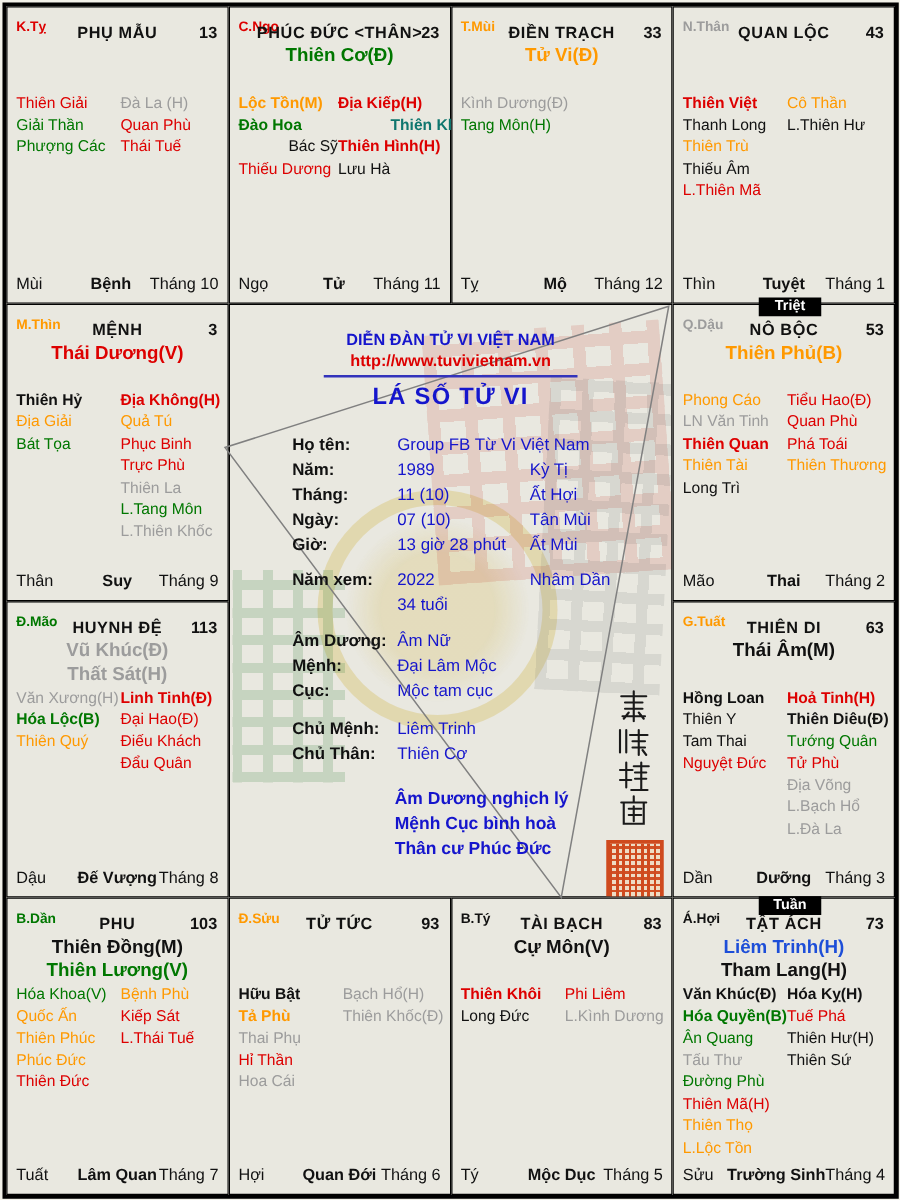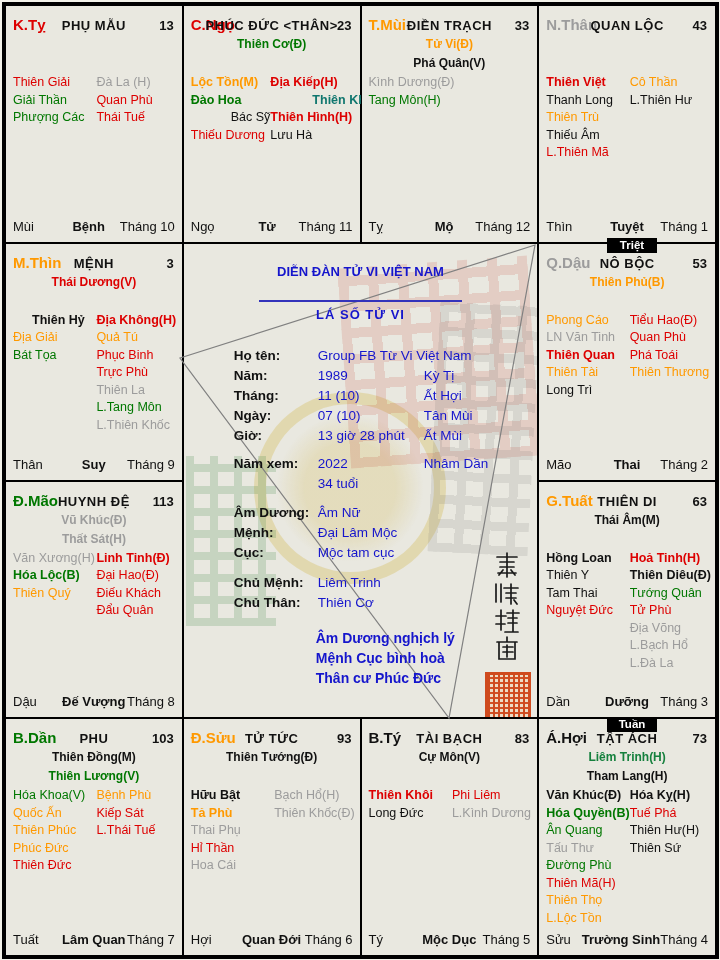--- a/index.html
+++ b/index.html
@@ -1,35 +1,35 @@
 <!DOCTYPE html>
 <html><head>
 <meta charset="utf-8">
 <style>
   html,body{margin:0;padding:0;}
   body{width:720px;height:960px;position:relative;background:#f2f1e9;
        font-family:"Liberation Sans",sans-serif;color:#111;overflow:hidden;}
   #board{position:absolute;left:2px;top:2px;width:711px;height:951px;
          border:3px solid #000;background:#e9e8e0;}
   .cell{position:absolute;width:25%;height:25%;border:1px solid #000;box-sizing:border-box;background:#e9e8e0;}
-  .corner{position:absolute;left:7px;top:10px;font-size:15px;font-weight:bold;}
+  .corner{position:absolute;left:7px;top:10px;font-size:11px;font-weight:bold;}
   .pname{position:absolute;left:0;right:0;top:12px;text-align:center;font-size:13px;font-weight:bold;letter-spacing:.5px;white-space:nowrap;}
   .pnum{position:absolute;right:8px;top:12px;font-size:13px;font-weight:bold;}
-  .mains{position:absolute;left:0;right:0;top:29px;text-align:center;font-size:12px;font-weight:bold;line-height:19px;white-space:nowrap;}
+  .mains{position:absolute;left:0;right:0;top:29px;text-align:center;font-size:15px;font-weight:bold;line-height:19px;white-space:nowrap;}
   .stars{position:absolute;left:7px;right:2px;top:68px;display:flex;}
   .scol{flex:1;font-size:12.5px;line-height:17.5px;white-space:nowrap;}
   .bottomrow{position:absolute;left:7px;right:7px;bottom:8px;font-size:13px;display:flex;align-items:baseline;}
   .b-branch{flex:1;text-align:left;}
   .b-stage{flex:1.4;text-align:center;font-weight:bold;white-space:nowrap;}
   .b-month{flex:1;text-align:right;white-space:nowrap;}
   #center{position:absolute;left:25%;top:25%;width:50%;height:50%;border:1px solid #000;box-sizing:border-box;background:#e9e8e0;overflow:hidden;}
   .c-forum{position:absolute;left:0;right:0;top:20px;text-align:center;font-size:13px;font-weight:bold;color:#1515cc;z-index:3;}
   .c-url{position:absolute;left:0;right:0;top:37px;text-align:center;font-size:13px;font-weight:bold;color:#dd0000;z-index:3;}
   .c-rule{position:absolute;left:75px;right:75px;top:56px;border-top:2px solid #3333bb;z-index:3;}
-  .c-title{position:absolute;left:0;right:0;top:63px;text-align:center;font-size:13px;font-weight:bold;color:#1515cc;letter-spacing:1px;z-index:3;}
+  .c-title{position:absolute;left:0;right:0;top:63px;text-align:center;font-size:19px;font-weight:bold;color:#1515cc;letter-spacing:1px;z-index:3;}
   #fields{position:absolute;left:50px;top:102px;z-index:3;}
   .frow{position:relative;line-height:20px;font-size:13.5px;white-space:nowrap;}
   .flabel{display:inline-block;width:84px;font-weight:bold;color:#111;}
   .fvalue{display:inline-block;width:106px;color:#1515cc;}
   .fextra{display:inline-block;color:#1515cc;}
   #notes{position:absolute;left:132px;top:384px;font-size:14px;font-weight:bold;color:#1515cc;line-height:20px;z-index:3;white-space:nowrap;}
   .badge{position:absolute;width:50px;height:15px;background:#000;color:#fff;font-size:11.5px;font-weight:bold;
          text-align:center;line-height:15px;z-index:6;}
   #triet{left:602px;top:233px;}
   #tuan{left:602px;top:712px;}
@@ -66,20 +66,21 @@
 <body>
 
 <div id="board">
   <div id="center">
     <div class="wm wm-ring"></div>
     <div class="wm wm-red"></div>
     <div class="wm wm-green"></div>
     <div class="wm wm-gray"></div>
 
     <div class="c-forum">DIỄN ĐÀN TỬ VI VIỆT NAM</div>
+    <div class="c-url">http://www.tuvivietnam.vn</div>
     <div class="c-rule"></div>
     <div class="c-title">LÁ SỐ TỬ VI</div>
 
     <div id="fields">
         <div class="frow"><span class="flabel">Họ tên:</span><span class="fvalue">Group FB Từ Vi Việt Nam</span></div>
         <div class="frow"><span class="flabel">Năm:</span><span class="fvalue">1989</span><span class="fextra">Kỳ Tị</span></div>
         <div class="frow"><span class="flabel">Tháng:</span><span class="fvalue">11 (10)</span><span class="fextra">Ất Hợi</span></div>
         <div class="frow"><span class="flabel">Ngày:</span><span class="fvalue">07 (10)</span><span class="fextra">Tân Mùi</span></div>
         <div class="frow"><span class="flabel">Giờ:</span><span class="fvalue">13 giờ 28 phút</span><span class="fextra">Ất Mùi</span></div>
         <div class="frow" style="margin-top: 8px;"><span class="flabel">Năm xem:</span><span class="fvalue">2022</span><span class="fextra">Nhâm Dần</span></div>
@@ -171,21 +172,20 @@
         <span class="b-stage">Tử</span>
         <span class="b-month">Tháng 11</span>
       </div>
     </div>
     <div class="cell" style="left: 50%; top: 0%;">
       <span class="corner" style="color: rgb(255, 153, 0);">T.Mùi</span>
       <span class="pname">ĐIỀN TRẠCH</span>
       <span class="pnum">33</span>
       <div class="mains">
         <div style="color: rgb(255, 153, 0);">Tử Vi(Đ)</div>
-        <div style="color: rgb(17, 17, 17);">Phá Quân(V)</div>
       </div>
       <div class="stars">
         <div class="scol">
           <div style="color: rgb(156, 156, 156);">Kình Dương(Đ)</div>
           <div style="color: rgb(0, 119, 0);">Tang Môn(H)</div>
         </div>
       </div>
       <div class="bottomrow">
         <span class="b-branch">Tỵ</span>
         <span class="b-stage">Mộ</span>
@@ -217,21 +217,21 @@
     </div>
     <div class="cell" style="left: 0%; top: 25%;">
       <span class="corner" style="color: rgb(255, 153, 0);">M.Thìn</span>
       <span class="pname">MỆNH</span>
       <span class="pnum">3</span>
       <div class="mains">
         <div style="color: rgb(221, 0, 0);">Thái Dương(V)</div>
       </div>
       <div class="stars">
         <div class="scol">
-          <div style="color: rgb(17, 17, 17); font-weight: bold; margin-left: 19px;">Thiên Hỷ</div>
+          <div style="color: rgb(17, 17, 17); font-weight: bold;">Thiên Hỷ</div>
           <div style="color: rgb(255, 153, 0);">Địa Giải</div>
           <div style="color: rgb(0, 119, 0);">Bát Tọa</div>
         </div>
         <div class="scol">
           <div style="color: rgb(221, 0, 0); font-weight: bold;">Địa Không(H)</div>
           <div style="color: rgb(255, 153, 0);">Quả Tú</div>
           <div style="color: rgb(221, 0, 0);">Phục Binh</div>
           <div style="color: rgb(221, 0, 0);">Trực Phù</div>
           <div style="color: rgb(156, 156, 156);">Thiên La</div>
           <div style="color: rgb(0, 119, 0);">L.Tang Môn</div>
@@ -354,23 +354,20 @@
       <div class="bottomrow">
         <span class="b-branch">Tuất</span>
         <span class="b-stage">Lâm Quan</span>
         <span class="b-month">Tháng 7</span>
       </div>
     </div>
     <div class="cell" style="left: 25%; top: 75%;">
       <span class="corner" style="color: rgb(255, 153, 0);">Đ.Sửu</span>
       <span class="pname">TỬ TỨC</span>
       <span class="pnum">93</span>
-      <div class="mains">
-        <div style="color: rgb(17, 17, 17);">Thiên Tướng(Đ)</div>
-      </div>
       <div class="stars">
         <div class="scol">
           <div style="color: rgb(17, 17, 17); font-weight: bold;">Hữu Bật</div>
           <div style="color: rgb(255, 153, 0); font-weight: bold;">Tả Phù</div>
           <div style="color: rgb(156, 156, 156);">Thai Phụ</div>
           <div style="color: rgb(221, 0, 0);">Hỉ Thần</div>
           <div style="color: rgb(156, 156, 156);">Hoa Cái</div>
         </div>
         <div class="scol">
           <div style="color: rgb(156, 156, 156);">Bạch Hổ(H)</div>
@@ -404,21 +401,21 @@
         <span class="b-branch">Tý</span>
         <span class="b-stage">Mộc Dục</span>
         <span class="b-month">Tháng 5</span>
       </div>
     </div>
     <div class="cell" style="left: 75%; top: 75%;">
       <span class="corner" style="color: rgb(17, 17, 17);">Á.Hợi</span>
       <span class="pname">TẬT ÁCH</span>
       <span class="pnum">73</span>
       <div class="mains">
-        <div style="color: #15803d;">Liêm Trinh(H)</div>
+        <div style="color: #1d4ed8;">Liêm Trinh(H)</div>
         <div style="color: rgb(17, 17, 17);">Tham Lang(H)</div>
       </div>
       <div class="stars">
         <div class="scol">
           <div style="color: rgb(17, 17, 17); font-weight: bold;">Văn Khúc(Đ)</div>
           <div style="color: rgb(0, 119, 0); font-weight: bold;">Hóa Quyền(B)</div>
           <div style="color: rgb(0, 119, 0);">Ân Quang</div>
           <div style="color: rgb(156, 156, 156);">Tấu Thư</div>
           <div style="color: rgb(0, 119, 0);">Đường Phù</div>
           <div style="color: rgb(221, 0, 0);">Thiên Mã(H)</div>

